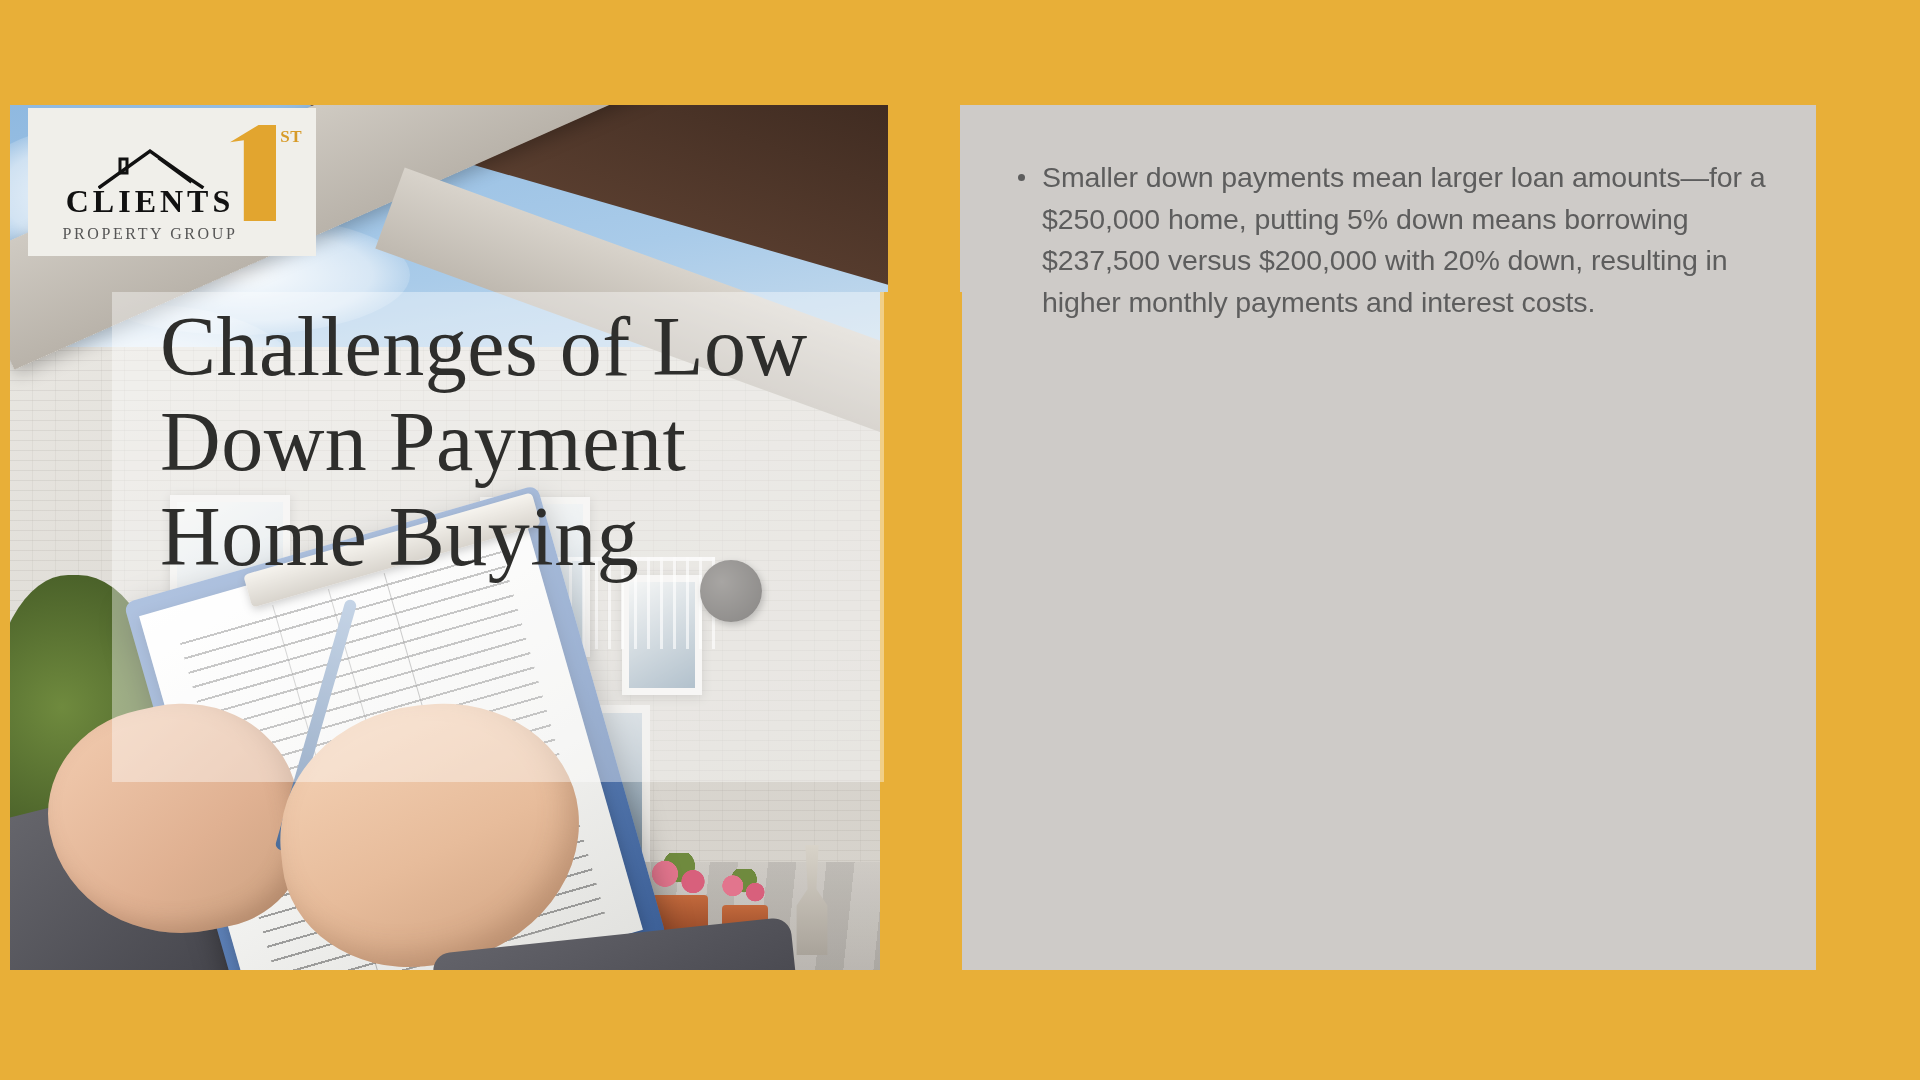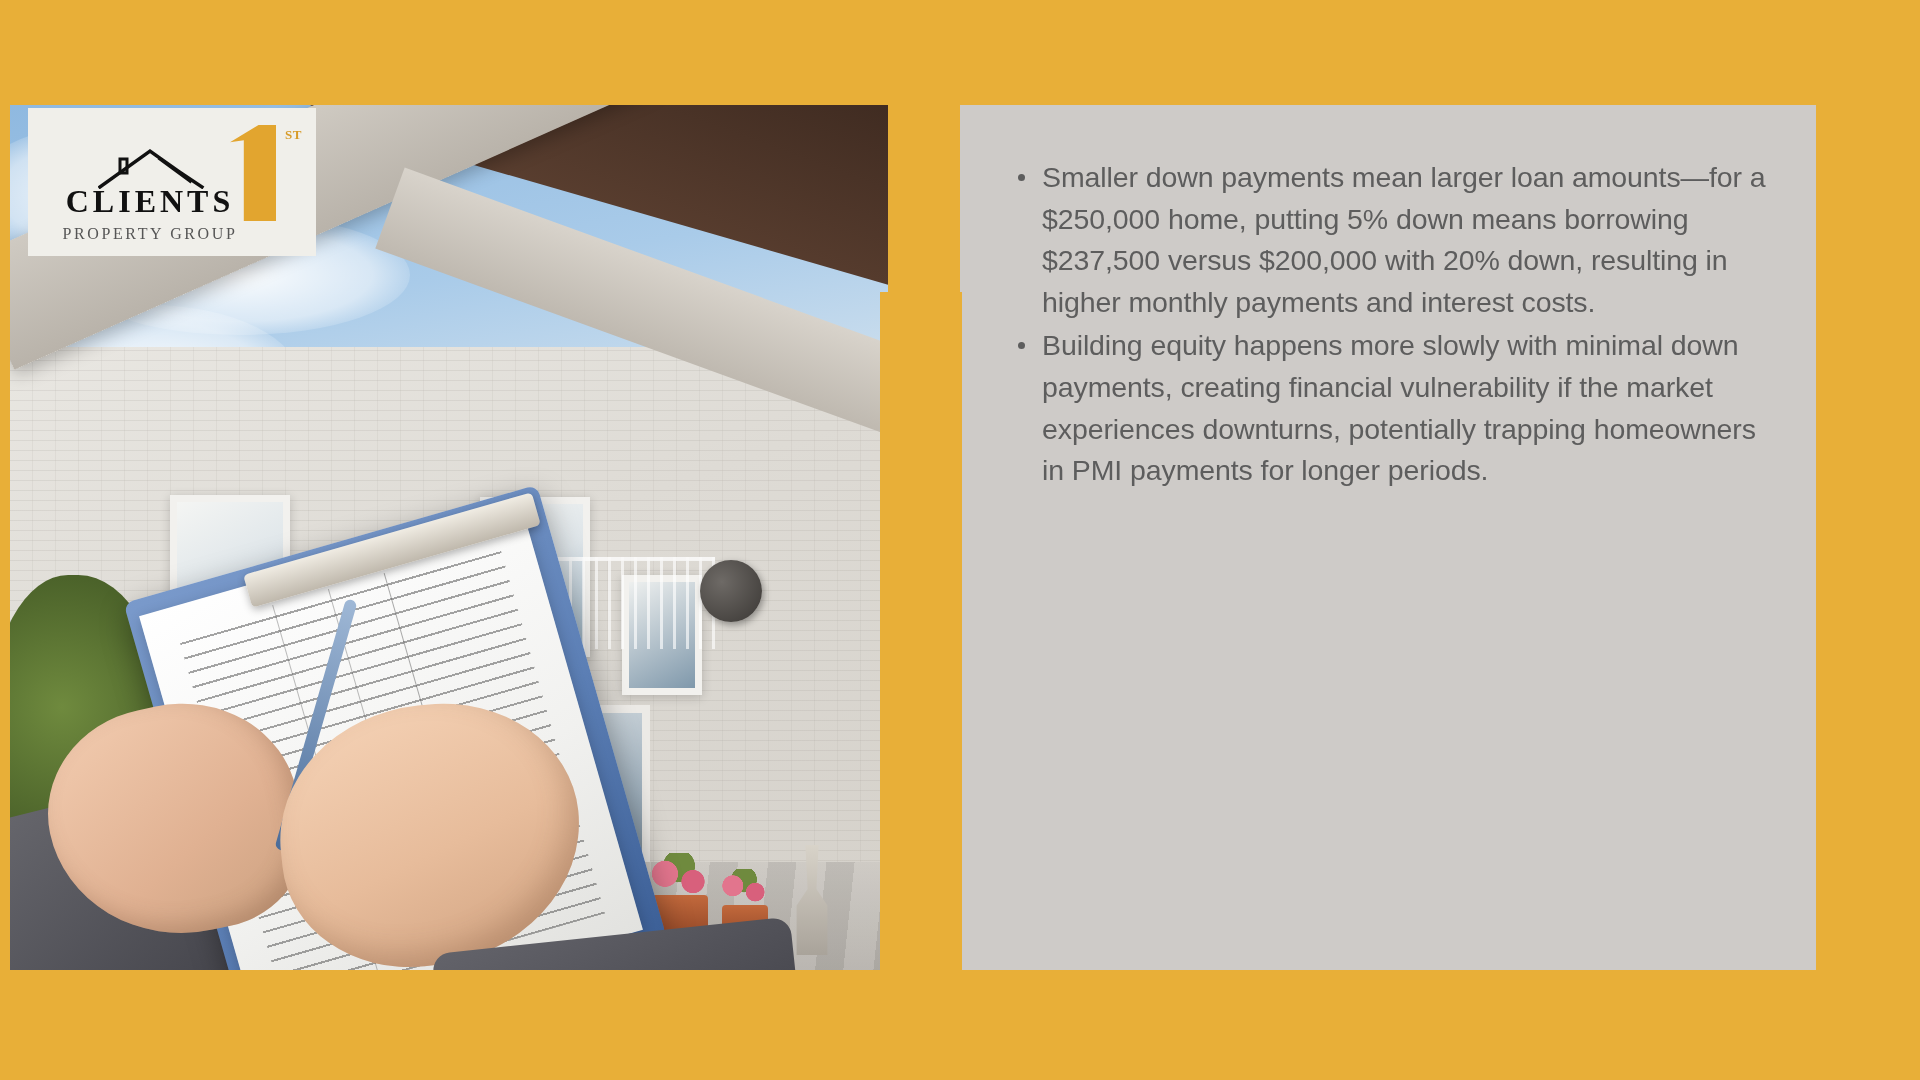--- a/index.html
+++ b/index.html
@@ -250,21 +250,21 @@
   .logo-roof { position:absolute; left:46px; top:24px; width:140px; height:44px; }
   .logo-one {
     position:absolute; right:16px; top:4px;
     width:46px; height:96px;
     background:#e2a52f;
     clip-path:polygon(0 18%, 62% 0, 100% 0, 100% 100%, 30% 100%, 30% 16%);
   }
   .logo-st {
     position:absolute; right:-10px; top:6px;
     font-family:"Liberation Serif", serif;
-    font-size:13px; font-weight:700; color:#d79b28;
+    font-size:17px; font-weight:700; color:#d79b28;
     letter-spacing:.5px;
   }
   .logo-clients {
     position:absolute; left:0; top:62px; width:196px;
     text-align:center;
     font-family:"Liberation Serif", serif;
     font-weight:700; font-size:32px; color:#111;
     letter-spacing:4px;
   }
   .logo-tag {
@@ -379,21 +379,23 @@
         <path d="M2 42 L52 6 L80 26 M62 14 L92 36 M74 22 L104 42" fill="none" stroke="#111" stroke-width="3.4" stroke-linecap="square"></path>
         <rect x="22" y="14" width="7" height="14" fill="none" stroke="#111" stroke-width="3"></rect>
       </svg>
       <div class="logo-one"></div>
       <div class="logo-st">ST</div>
       <div class="logo-clients">CLIENTS</div>
       <div class="logo-tag">PROPERTY GROUP</div>
     </div>
   </div>
 
+  <div class="title-box">
+    <div class="title-text">Challenges of Low Down Payment Home Buying</div>
+  </div>
 
   <div class="text-panel">
     <ul class="bullets">
       <li>Smaller down payments mean larger loan amounts—for a $250,000 home, putting 5% down means borrowing $237,500 versus $200,000 with 20% down, resulting in higher monthly payments and interest costs.</li>
-      <li>Building equity happens more slowly with minimal down payments, creating financial vulnerability if the market experiences downturns, potentially trapping homeowners in PMI payments for longer periods.</li>
     </ul>
   </div>
 
 </div>
 
 </body></html>

